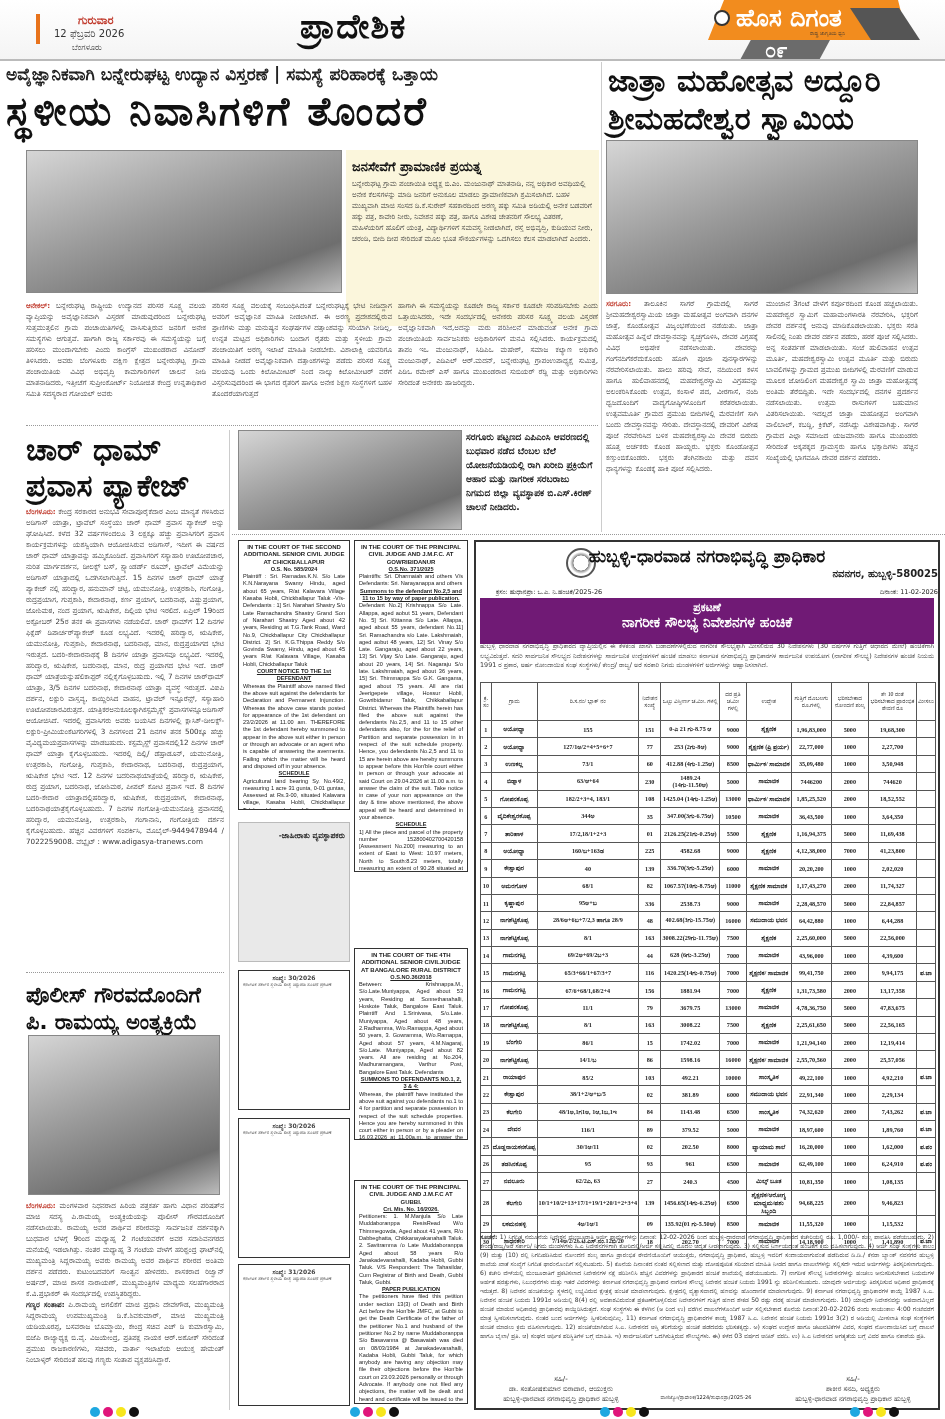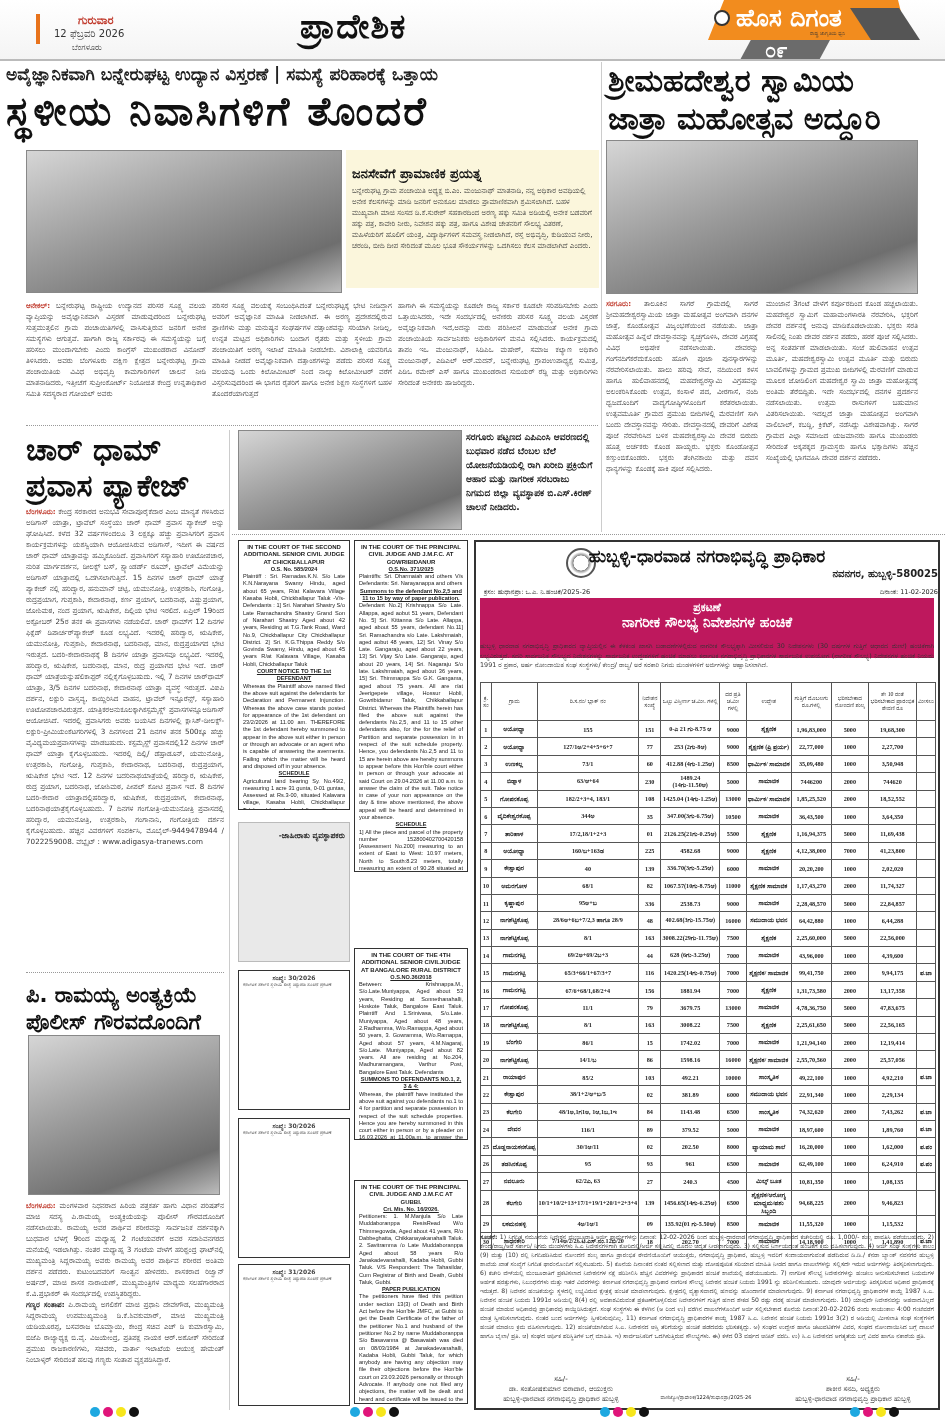--- a/index.html
+++ b/index.html
@@ -16,42 +16,42 @@
 .logo-text{left:728px;top:4px;font-size:24px;font-weight:bold;color:#fff}
 .logo-tag{left:810px;top:30px;font-size:5px;color:#333}
 .pageno-box{left:740px;top:40px;width:90px;height:20px;background:#6b6b6b;clip-path:polygon(12% 0,100% 0,88% 100%,0 100%)}
 .pageno{left:765px;top:38px;font-size:20px;color:#fff;font-weight:bold}
 .rule{background:#bbb;height:2px}
 .vline{background:#ccc;width:1px}
 .h-kicker{left:6px;top:64px;font-size:17px;font-weight:bold;color:#222}
 .h-main{left:6px;top:88px;font-size:40px;font-weight:bold;color:#111;letter-spacing:2px}
 .h-right{left:608px;top:62px;font-size:30px;font-weight:bold;color:#111;line-height:38px}
 .photo{background:linear-gradient(160deg,#d6d6d6,#9a9a9a 45%,#6e6e6e 80%,#bdbdbd);border:1px solid #888}
-.sidebox{left:346px;top:150px;width:253px;height:138px;background:#fbf6dc;padding:16px 6px}
+.sidebox{left:346px;top:150px;width:253px;height:176px;background:#fbf6dc;padding:9px 6px}
 .sidebox h3{font-size:13px;color:#111;margin-bottom:3px}
 .sidebox p{font-size:7.2px;line-height:11px;color:#333}
 .col-text{font-size:7.2px;line-height:11px;color:#333;text-align:justify}
 .col-text b{color:#c0392b}
 .dateline{color:#c0392b;font-weight:bold}
 .h2{font-size:30px;font-weight:bold;color:#111;line-height:36px}
 .h3{font-size:21px;font-weight:bold;color:#111;line-height:27px}
 .caption{font-size:9px;font-weight:bold;line-height:14px;color:#222}
 .court{border:1.5px solid #333;padding:3px 4px;font-family:"Liberation Sans",sans-serif;font-size:5.6px;line-height:7.3px;color:#222;text-align:justify;overflow:hidden}
 .court .ct{text-align:center;font-weight:bold;font-size:6px}
 .court .u{text-decoration:underline;font-weight:bold;text-align:center}
 .court .c{text-align:center;font-weight:bold}
 .notice-grey{background:#e9e9e9;border:1px solid #bbb;text-align:center;font-size:10.5px;line-height:18px;font-weight:bold;color:#222;padding:6px 4px}
 .kn-notice{border:1.5px solid #333;padding:4px;font-size:4.6px;line-height:6.6px;color:#444;overflow:hidden}
 .ad{left:474px;top:540px;width:466px;height:870px;border:2px solid #333;background:#fff}
 .ad-title{position:absolute;left:0;right:0;top:4px;text-align:center;font-size:17px;font-weight:bold;color:#111}
 .ad-sub{position:absolute;left:0;right:0;top:26px;text-align:right;font-size:10px;font-weight:bold}
 .ad-emblem{position:absolute;left:90px;top:6px;width:30px;height:30px;border-radius:50%;border:2px solid #555;background:radial-gradient(#fff 40%,#888 42%,#fff 60%)}
-.ad-ref{position:absolute;left:8px;top:46px;font-size:6.5px}
+.ad-ref{position:absolute;left:20px;top:46px;font-size:6.5px}
 .ad-date{position:absolute;right:0;top:46px;font-size:6.5px}
-.ad-banner{position:absolute;left:4px;right:4px;top:56px;height:60px;background:#be185d;color:#fff;text-align:center}
+.ad-banner{position:absolute;left:4px;right:4px;top:56px;height:46px;background:#701a75;color:#fff;text-align:center}
 .ad-banner .a{font-size:11px;font-weight:bold;padding-top:3px}
 .ad-banner .b{font-size:14px;font-weight:bold}
 .ad-intro{position:absolute;left:4px;right:4px;top:100px;font-size:6.4px;line-height:9.6px;color:#333;text-align:justify}
 table.tb{position:absolute;left:4px;top:140px;width:456px;border-collapse:collapse;font-family:"Liberation Serif",serif;font-size:6.2px;color:#222}
 table.tb th,table.tb td{border:1px solid #555;text-align:center;padding:0 1px;vertical-align:middle}
 table.tb th{font-size:5.8px;font-weight:normal;height:38px;background:#fff}
 table.tb td{font-weight:bold;height:17.4px}
 .ad-notes{position:absolute;left:4px;right:4px;top:690px;font-size:6.1px;line-height:9px;color:#333;text-align:justify}
 .ad-sign{position:absolute;bottom:4px;font-size:7px;text-align:center;line-height:10px}
 .cmyk{display:flex;gap:3px}
@@ -85,22 +85,22 @@
 </div>
 <div class="abs col-text" style="left:26px;top:300px;width:180px;height:122px;overflow:hidden">
   <span class="dateline">ಆನೇಕಲ್:</span>
   <span>ಬನ್ನೇರುಘಟ್ಟ ರಾಷ್ಟ್ರೀಯ ಉದ್ಯಾನದ ಪರಿಸರ ಸೂಕ್ಷ್ಮ ವಲಯ ವ್ಯಾಪ್ತಿಯನ್ನು ಅವೈಜ್ಞಾನಿಕವಾಗಿ ವಿಸ್ತರಣೆ ಮಾಡುವುದರಿಂದ ಬನ್ನೇರುಘಟ್ಟ ಸುತ್ತಮುತ್ತಲಿನ ಗ್ರಾಮ ಪಂಚಾಯಿತಿಗಳಲ್ಲಿ ವಾಸಿಸುತ್ತಿರುವ ಜನರಿಗೆ ಅನೇಕ ಸಮಸ್ಯೆಗಳು ಆಗುತ್ತವೆ. ಹಾಗಾಗಿ ರಾಜ್ಯ ಸರ್ಕಾರವು ಈ ಸಮಸ್ಯೆಯನ್ನು ಬಗ್ಗೆ ಹರಿಸಲು ಮುಂದಾಗಬೇಕು ಎಂದು ಕಾಂಗ್ರೆಸ್ ಮುಖಂಡರಾದ ವಿನೋದ್ ತಿಳಿಸಿದರು. ಅವರು ಬೆಂಗಳೂರು ದಕ್ಷಿಣ ಕ್ಷೇತ್ರದ ಬನ್ನೇರುಘಟ್ಟ ಗ್ರಾಮ ಪಂಚಾಯಿತಿಯ ವಿವಿಧ ಅಭಿವೃದ್ಧಿ ಕಾಮಗಾರಿಗಳಿಗೆ ಚಾಲನೆ ನೀಡಿ ಮಾತನಾಡಿದರು, ಇತ್ತೀಚೆಗೆ ಸುಪ್ರೀಂಕೋರ್ಟ್ ನಿಯೋಜಿತ ಕೇಂದ್ರ ಉನ್ನತಾಧಿಕಾರ ಸಮಿತಿ ಸದಸ್ಯರಾದ ಗೋಯಲ್ ಅವರು</span>
 </div>
 <div class="abs col-text" style="left:212px;top:300px;width:180px;height:122px;overflow:hidden">ಪರಿಸರ ಸೂಕ್ಷ್ಮ ವಲಯಕ್ಕೆ ಸಂಬಂಧಿಸಿದಂತೆ ಬನ್ನೇರುಘಟ್ಟಕ್ಕೆ ಭೇಟಿ ನೀಡಿದ್ದಾಗ ಅವರಿಗೆ ಅವೈಜ್ಞಾನಿಕ ಮಾಹಿತಿ ನೀಡಲಾಗಿದೆ. ಈ ಅರಣ್ಯ ಪ್ರದೇಶದಲ್ಲಿರುವ ಪ್ರಾಣಿಗಳು ಮತ್ತು ಮನುಷ್ಯನ ಸಂಘರ್ಷಗಳ ದತ್ತಾಂಶವನ್ನು ಸರಿಯಾಗಿ ನೀಡಿಲ್ಲ, ಉನ್ನತ ಮಟ್ಟದ ಅಧಿಕಾರಿಗಳು ಬಂದಾಗ ರೈತರು ಮತ್ತು ಸ್ಥಳೀಯ ಗ್ರಾಮ ಪಂಚಾಯಿತಿಗೆ ಅರಣ್ಯ ಇಲಾಖೆ ಮಾಹಿತಿ ನೀಡಬೇಕು. ವಿಶಾಲಾಕ್ಷಿ ಯವರಿಗೂ ಮಾಹಿತಿ ನೀಡದೆ ಅವೈಜ್ಞಾನಿಕವಾಗಿ ದತ್ತಾಂಶಗಳನ್ನು ಪಡೆದು ಪರಿಸರ ಸೂಕ್ಷ್ಮ ವಲಯವು ಒಂದು ಕಿಲೋಮೀಟರ್ ನಿಂದ ನಾಲ್ಕು ಕಿಲೋಮೀಟರ್ ವರೆಗೆ ವಿಸ್ತರಿಸುವುದರಿಂದ ಈ ಭಾಗದ ರೈತರಿಗೆ ಹಾಗೂ ಅನೇಕ ಶಿಕ್ಷಣ ಸಂಸ್ಥೆಗಳಿಗೆ ಬಹಳ ತೊಂದರೆಯಾಗುತ್ತದೆ</div>
 <div class="abs col-text" style="left:398px;top:300px;width:200px;height:122px;overflow:hidden">ಹಾಗಾಗಿ ಈ ಸಮಸ್ಯೆಯನ್ನು ಕೂಡಲೇ ರಾಜ್ಯ ಸರ್ಕಾರ ಕೂಡಲೇ ಸರಿಪಡಿಸಬೇಕು ಎಂದು ಒತ್ತಾಯಿಸಿದರು, ಇದೇ ಸಂದರ್ಭದಲ್ಲಿ ಅನೇಕರು ಪರಿಸರ ಸೂಕ್ಷ್ಮ ವಲಯ ವಿಸ್ತರಣೆ ಅವೈಜ್ಞಾನಿಕವಾಗಿ ಇದೆ,ಅದನ್ನು ಮರು ಪರಿಶೀಲನೆ ಮಾಡುವಂತೆ ಅನೇಕ ಗ್ರಾಮ ಪಂಚಾಯಿತಿಯ ಸಾರ್ವಜನಿಕರು ಅಧಿಕಾರಿಗಳಿಗೆ ಮನವಿ ಸಲ್ಲಿಸಿದರು. ಕಾರ್ಯಕ್ರಮದಲ್ಲಿ ತಾಪಂ ಇಒ ಮಂಜುನಾಥ್, ಸಿಡಿಪಿಒ ಮಹೇಶ್, ಸಮಾಜ ಕಲ್ಯಾಣ ಅಧಿಕಾರಿ ಮಂಜುನಾಥ್, ಎಡಿಎಲ್ ಆರ್.ಮದನ್, ಬನ್ನೇರುಘಟ್ಟ ಗ್ರಾಪಂಉಪಾಧ್ಯಕ್ಷೆ ಸುಮಿತ್ರ, ಪಿಡಿಒ ರಮೇಶ್ ಎಸ್ ಹಾಗೂ ಮುಖಂಡರಾದ ಸುಬಿಯರ್ ರೆಡ್ಡಿ ಮತ್ತು ಅಧಿಕಾರಿಗಳು ಸೇರಿದಂತೆ ಅನೇಕರು ಹಾಜರಿದ್ದರು.</div>
 <div class="abs" style="left:26px;top:425px;width:572px;border-top:1px dotted #999"></div>
 
 <div class="abs h-right">
+  <div>ಜಾತ್ರಾ ಮಹೋತ್ಸವ ಅದ್ದೂರಿ</div>
   <div>ಶ್ರೀಮಹದೇಶ್ವರ ಸ್ವಾಮಿಯ</div>
-  <div>ಜಾತ್ರಾ ಮಹೋತ್ಸವ ಅದ್ದೂರಿ</div>
 </div>
 <div class="abs photo" style="left:606px;top:140px;width:312px;height:154px"></div>
 <div class="abs col-text" style="left:606px;top:298px;width:152px;height:232px;overflow:hidden">
   <span class="dateline">ಸರಗೂರು:</span>
   <span>ತಾಲೂಕಿನ ಸಾಗರೆ ಗ್ರಾಮದಲ್ಲಿ ಸಾಗರೆ ಶ್ರೀಮಹದೇಶ್ವರಸ್ವಾಮಿಯ ಜಾತ್ರಾ ಮಹೋತ್ಸವ ಅಂಗವಾಗಿ ದನಗಳ ಜಾತ್ರೆ, ಕೊಂಡೋತ್ಸವ ವಿಜೃಂಭಣೆಯಿಂದ ನಡೆಯಿತು. ಜಾತ್ರಾ ಮಹೋತ್ಸವ ಹಿನ್ನೆಲೆ ದೇವಸ್ಥಾನವನ್ನು ಸ್ವಚ್ಛಗೊಳಿಸಿ, ದೇವರ ವಿಗ್ರಹಕ್ಕೆ ವಿವಿಧ ಅಭಿಷೇಕ ನಡೆಸಲಾಯಿತು. ದೇವರನ್ನು ಗಂಗೆನದಿಗೆಕರೆದುಕೊಂಡು ಹೋಗಿ ಪೂಜಾ ಪುನಸ್ಕಾರಗಳನ್ನು ನೆರವೇರಿಸಲಾಯಿತು. ಹಾಲು ಹರಿವು ಸೇವೆ, ನದಿಯಿಂದ ಕಳಸ ಹಾಗೂ ಹುಲಿವಾಹನದಲ್ಲಿ ಮಹದೇಶ್ವರಸ್ವಾಮಿ ವಿಗ್ರಹವನ್ನು ಅಲಂಕರಿಸಿಕೊಂಡು ಉತ್ಸವ, ಕಂಸಾಳೆ ಪದ, ವೀರಗಾಸೆ, ನಂದಿ ಧ್ವಜದೊಂದಿಗೆ ವಾದ್ಯಗೋಷ್ಠಿಗಳೊಂದಿಗೆ ಕರೆತರಲಾಯಿತು. ಉತ್ಸವಮೂರ್ತಿ ಗ್ರಾಮದ ಪ್ರಮುಖ ಬೀದಿಗಳಲ್ಲಿ ಮೆರವಣಿಗೆ ಸಾಗಿ ಬಂದು ದೇವಸ್ಥಾನವನ್ನು ಸೇರಿತು. ದೇವಸ್ಥಾನದಲ್ಲಿ ದೇವರಿಗೆ ವಿಶೇಷ ಪೂಜೆ ನೆರವೇರಿಸಿದ ಬಳಿಕ ಮಹದೇಶ್ವರಸ್ವಾಮಿ ದೇವರ ಬಿರುದು ಹೊತ್ತ ಅರ್ಚಕರು ಕೊಂಡ ಹಾಯ್ದರು. ಭಕ್ತರು ಕೊಂಡೋತ್ಸವ ಕಣ್ತುಂಬಿಕೊಂಡರು. ಭಕ್ತರು ತೆಂಗಿನಕಾಯಿ ಮತ್ತು ದವಸ ಧಾನ್ಯಗಳನ್ನು ಕೊಂಡಕ್ಕೆ ಹಾಕಿ ಪೂಜೆ ಸಲ್ಲಿಸಿದರು.</span>
 </div>
 <div class="abs col-text" style="left:766px;top:298px;width:152px;height:232px;overflow:hidden">ಮುಂಜಾನೆ 3ಗಂಟೆ ವೇಳೆಗೆ ಕರ್ಪೂರದಿಂದ ಕೊಂಡ ಹಚ್ಚಲಾಯಿತು. ಮಹದೇಶ್ವರ ಸ್ವಾಮಿಗೆ ಮಹಾಮಂಗಳಾರತಿ ನೆರವೇರಿಸಿ, ಭಕ್ತರಿಗೆ ದೇವರ ದರ್ಶನಕ್ಕೆ ಅನುವು ಮಾಡಿಕೊಡಲಾಯಿತು. ಭಕ್ತರು ಸರತಿ ಸಾಲಿನಲ್ಲಿ ನಿಂತು ದೇವರ ದರ್ಶನ ಪಡೆದು, ಹರಕೆ ಪೂಜೆ ಸಲ್ಲಿಸಿದರು. ಅನ್ನ ಸಂತರ್ಪಣೆ ಮಾಡಲಾಯಿತು. ಸಂಜೆ ಹುಲಿವಾಹನ ಉತ್ಸವ ಮೂರ್ತಿ, ಮಹದೇಶ್ವರಸ್ವಾಮಿ ಉತ್ಸವ ಮೂರ್ತಿ ಮತ್ತು ಬಿರುದು ಬಾವಲಿಗಳನ್ನು ಗ್ರಾಮದ ಪ್ರಮುಖ ಬೀದಿಗಳಲ್ಲಿ ಮೆರವಣಿಗೆ ಮಾಡುವ ಮೂಲಕ ಜೋಡಿಲಿಂಗ ಮಹದೇಶ್ವರ ಸ್ವಾಮಿ ಜಾತ್ರಾ ಮಹೋತ್ಸವಕ್ಕೆ ಅಂತಿಮ ತೆರೆಬಿದ್ದಿತು. ಇದೇ ಸಂದರ್ಭದಲ್ಲಿ ದನಗಳ ಪ್ರದರ್ಶನ ನಡೆಸಲಾಯಿತು. ಉತ್ತಮ ರಾಸುಗಳಿಗೆ ಬಹುಮಾನ ವಿತರಿಸಲಾಯಿತು. ಇದಲ್ಲದೆ ಜಾತ್ರಾ ಮಹೋತ್ಸವ ಅಂಗವಾಗಿ ವಾಲಿಬಾಲ್, ಕಬಡ್ಡಿ, ಕ್ರಿಕೆಟ್, ನಡೆಸಿದ್ದು ವಿಶೇಷವಾಗಿತ್ತು. ಸಾಗರೆ ಗ್ರಾಮದ ಎಲ್ಲಾ ಸಮಾಜದ ಯಜಮಾನರು ಹಾಗೂ ಮುಖಂಡರು ಸೇರಿದಂತೆ ಅಕ್ಕಪಕ್ಕದ ಗ್ರಾಮಸ್ಥರು ಹಾಗೂ ಭಕ್ತಾದಿಗಳು ಹೆಚ್ಚಿನ ಸಂಖ್ಯೆಯಲ್ಲಿ ಭಾಗವಹಿಸಿ ದೇವರ ದರ್ಶನ ಪಡೆದರು.</div>
 
 <div class="abs h2" style="left:26px;top:432px;width:200px">
   <div>ಚಾರ್ ಧಾಮ್</div>
@@ -163,22 +163,22 @@
   <div style="text-align:center;font-weight:bold;font-size:6px">ಸಂಖ್ಯೆ: 30/2026</div>
   <div>ಕರ್ನಾಟಕ ಸರ್ಕಾರ ಸ್ಥಳೀಯ ಸಂಸ್ಥೆ ತಿದ್ದುಪಡಿ ಸೂಚನೆ ಪ್ರಕಟಣೆ</div>
 </div>
 <div class="abs kn-notice" style="left:238px;top:1264px;width:112px;height:142px">
   <div style="text-align:center;font-weight:bold;font-size:6px">ಸಂಖ್ಯೆ: 31/2026</div>
   <div>ಕರ್ನಾಟಕ ಸರ್ಕಾರ ಸ್ಥಳೀಯ ಸಂಸ್ಥೆ ತಿದ್ದುಪಡಿ ಸೂಚನೆ ಪ್ರಕಟಣೆ</div>
 </div>
 
 <div class="abs" style="left:26px;top:972px;width:198px;border-top:1px dotted #999"></div>
 <div class="abs h3" style="left:26px;top:982px;width:200px">
+  <div>ಪೊಲೀಸ್ ಗೌರವದೊಂದಿಗೆ</div>
   <div>ಪಿ. ರಾಮಯ್ಯ ಅಂತ್ಯಕ್ರಿಯೆ</div>
-  <div>ಪೊಲೀಸ್ ಗೌರವದೊಂದಿಗೆ</div>
 </div>
 <div class="abs photo" style="left:28px;top:1035px;width:192px;height:160px"></div>
 <div class="abs col-text" style="left:26px;top:1200px;width:198px;height:205px;overflow:hidden">
   <span class="dateline">ಬೆಂಗಳೂರು:</span>
   <span>ಮಂಗಳವಾರ ನಿಧನರಾದ ಹಿರಿಯ ಪತ್ರಕರ್ತ ಹಾಗು ವಿಧಾನ ಪರಿಷತ್‌ನ ಮಾಜಿ ಸದಸ್ಯ ಪಿ.ರಾಮಯ್ಯ ಅಂತ್ಯಕ್ರಿಯೆಯನ್ನು ಪೊಲೀಸ್ ಗೌರವದೊಂದಿಗೆ ನಡೆಸಲಾಯಿತು. ರಾಮಯ್ಯ ಅವರ ಪಾರ್ಥಿವ ಶರೀರವನ್ನು ಸಾರ್ವಜನಿಕ ದರ್ಶನಕ್ಕಾಗಿ ಬುಧವಾರ ಬೆಳಗ್ಗೆ 9ರಿಂದ ಮಧ್ಯಾಹ್ನ 2 ಗಂಟೆಯವರೆಗೆ ಅವರ ಸದಾಶಿವನಗರದ ಮನೆಯಲ್ಲಿ ಇಡಲಾಗಿತ್ತು. ನಂತರ ಮಧ್ಯಾಹ್ನ 3 ಗಂಟೆಯ ವೇಳೆಗೆ ಹರಿಶ್ಚಂದ್ರ ಘಾಟ್‌ನಲ್ಲಿ ಮುಖ್ಯಮಂತ್ರಿ ಸಿದ್ದರಾಮಯ್ಯ ಅವರು ರಾಮಯ್ಯ ಅವರ ಪಾರ್ಥಿವ ಶರೀರದ ಅಂತಿಮ ದರ್ಶನ ಪಡೆದರು. ಕುಟುಂಬದವರಿಗೆ ಸಾಂತ್ವನ ಹೇಳಿದರು. ಶಾಸಕರಾದ ರಿಜ್ವಾನ್ ಅರ್ಷದ್, ಮಾಜಿ ಶಾಸಕ ನಾರಾಯಣ್, ಮುಖ್ಯಮಂತ್ರಿಗಳ ಮಾಧ್ಯಮ ಸಲಹೆಗಾರರಾದ ಕೆ.ವಿ.ಪ್ರಭಾಕರ್ ಈ ಸಂದರ್ಭದಲ್ಲಿ ಉಪಸ್ಥಿತರಿದ್ದರು.</span><br>
   <b style="color:#222">ಗಣ್ಯರ ಸಂತಾಪ:</b>
   <span>ಪಿ.ರಾಮಯ್ಯ ಅಗಲಿಕೆಗೆ ಮಾಜಿ ಪ್ರಧಾನಿ ದೇವೇಗೌಡ, ಮುಖ್ಯಮಂತ್ರಿ ಸಿದ್ದರಾಮಯ್ಯ ಉಪಮುಖ್ಯಮಂತ್ರಿ ಡಿ.ಕೆ.ಶಿವಕುಮಾರ್, ಮಾಜಿ ಮುಖ್ಯಮಂತ್ರಿ ಯಡಿಯೂರಪ್ಪ, ಬಸವರಾಜ ಬೊಮ್ಮಾಯಿ, ಕೇಂದ್ರ ಸಚಿವ ಎಚ್ ಡಿ ಕುಮಾರಸ್ವಾಮಿ, ಬಿಜೆಪಿ ರಾಜ್ಯಾಧ್ಯಕ್ಷ ಬಿ.ವೈ. ವಿಜಯೇಂದ್ರ, ಪ್ರತಿಪಕ್ಷ ನಾಯಕ ಆರ್.ಅಶೋಕ್ ಸೇರಿದಂತೆ ಪ್ರಮುಖ ರಾಜಕಾರಣಿಗಳು, ಸಚಿವರು, ವಾರ್ತಾ ಇಲಾಖೆಯ ಆಯುಕ್ತ ಹೇಮಂತ್ ನಿಂಬಾಳ್ಕರ್ ಸೇರಿದಂತೆ ಹಲವು ಗಣ್ಯರು ಸಂತಾಪ ವ್ಯಕ್ತಪಡಿಸಿದ್ದಾರೆ.</span>
 </div>
 
 <div class="abs ad">

